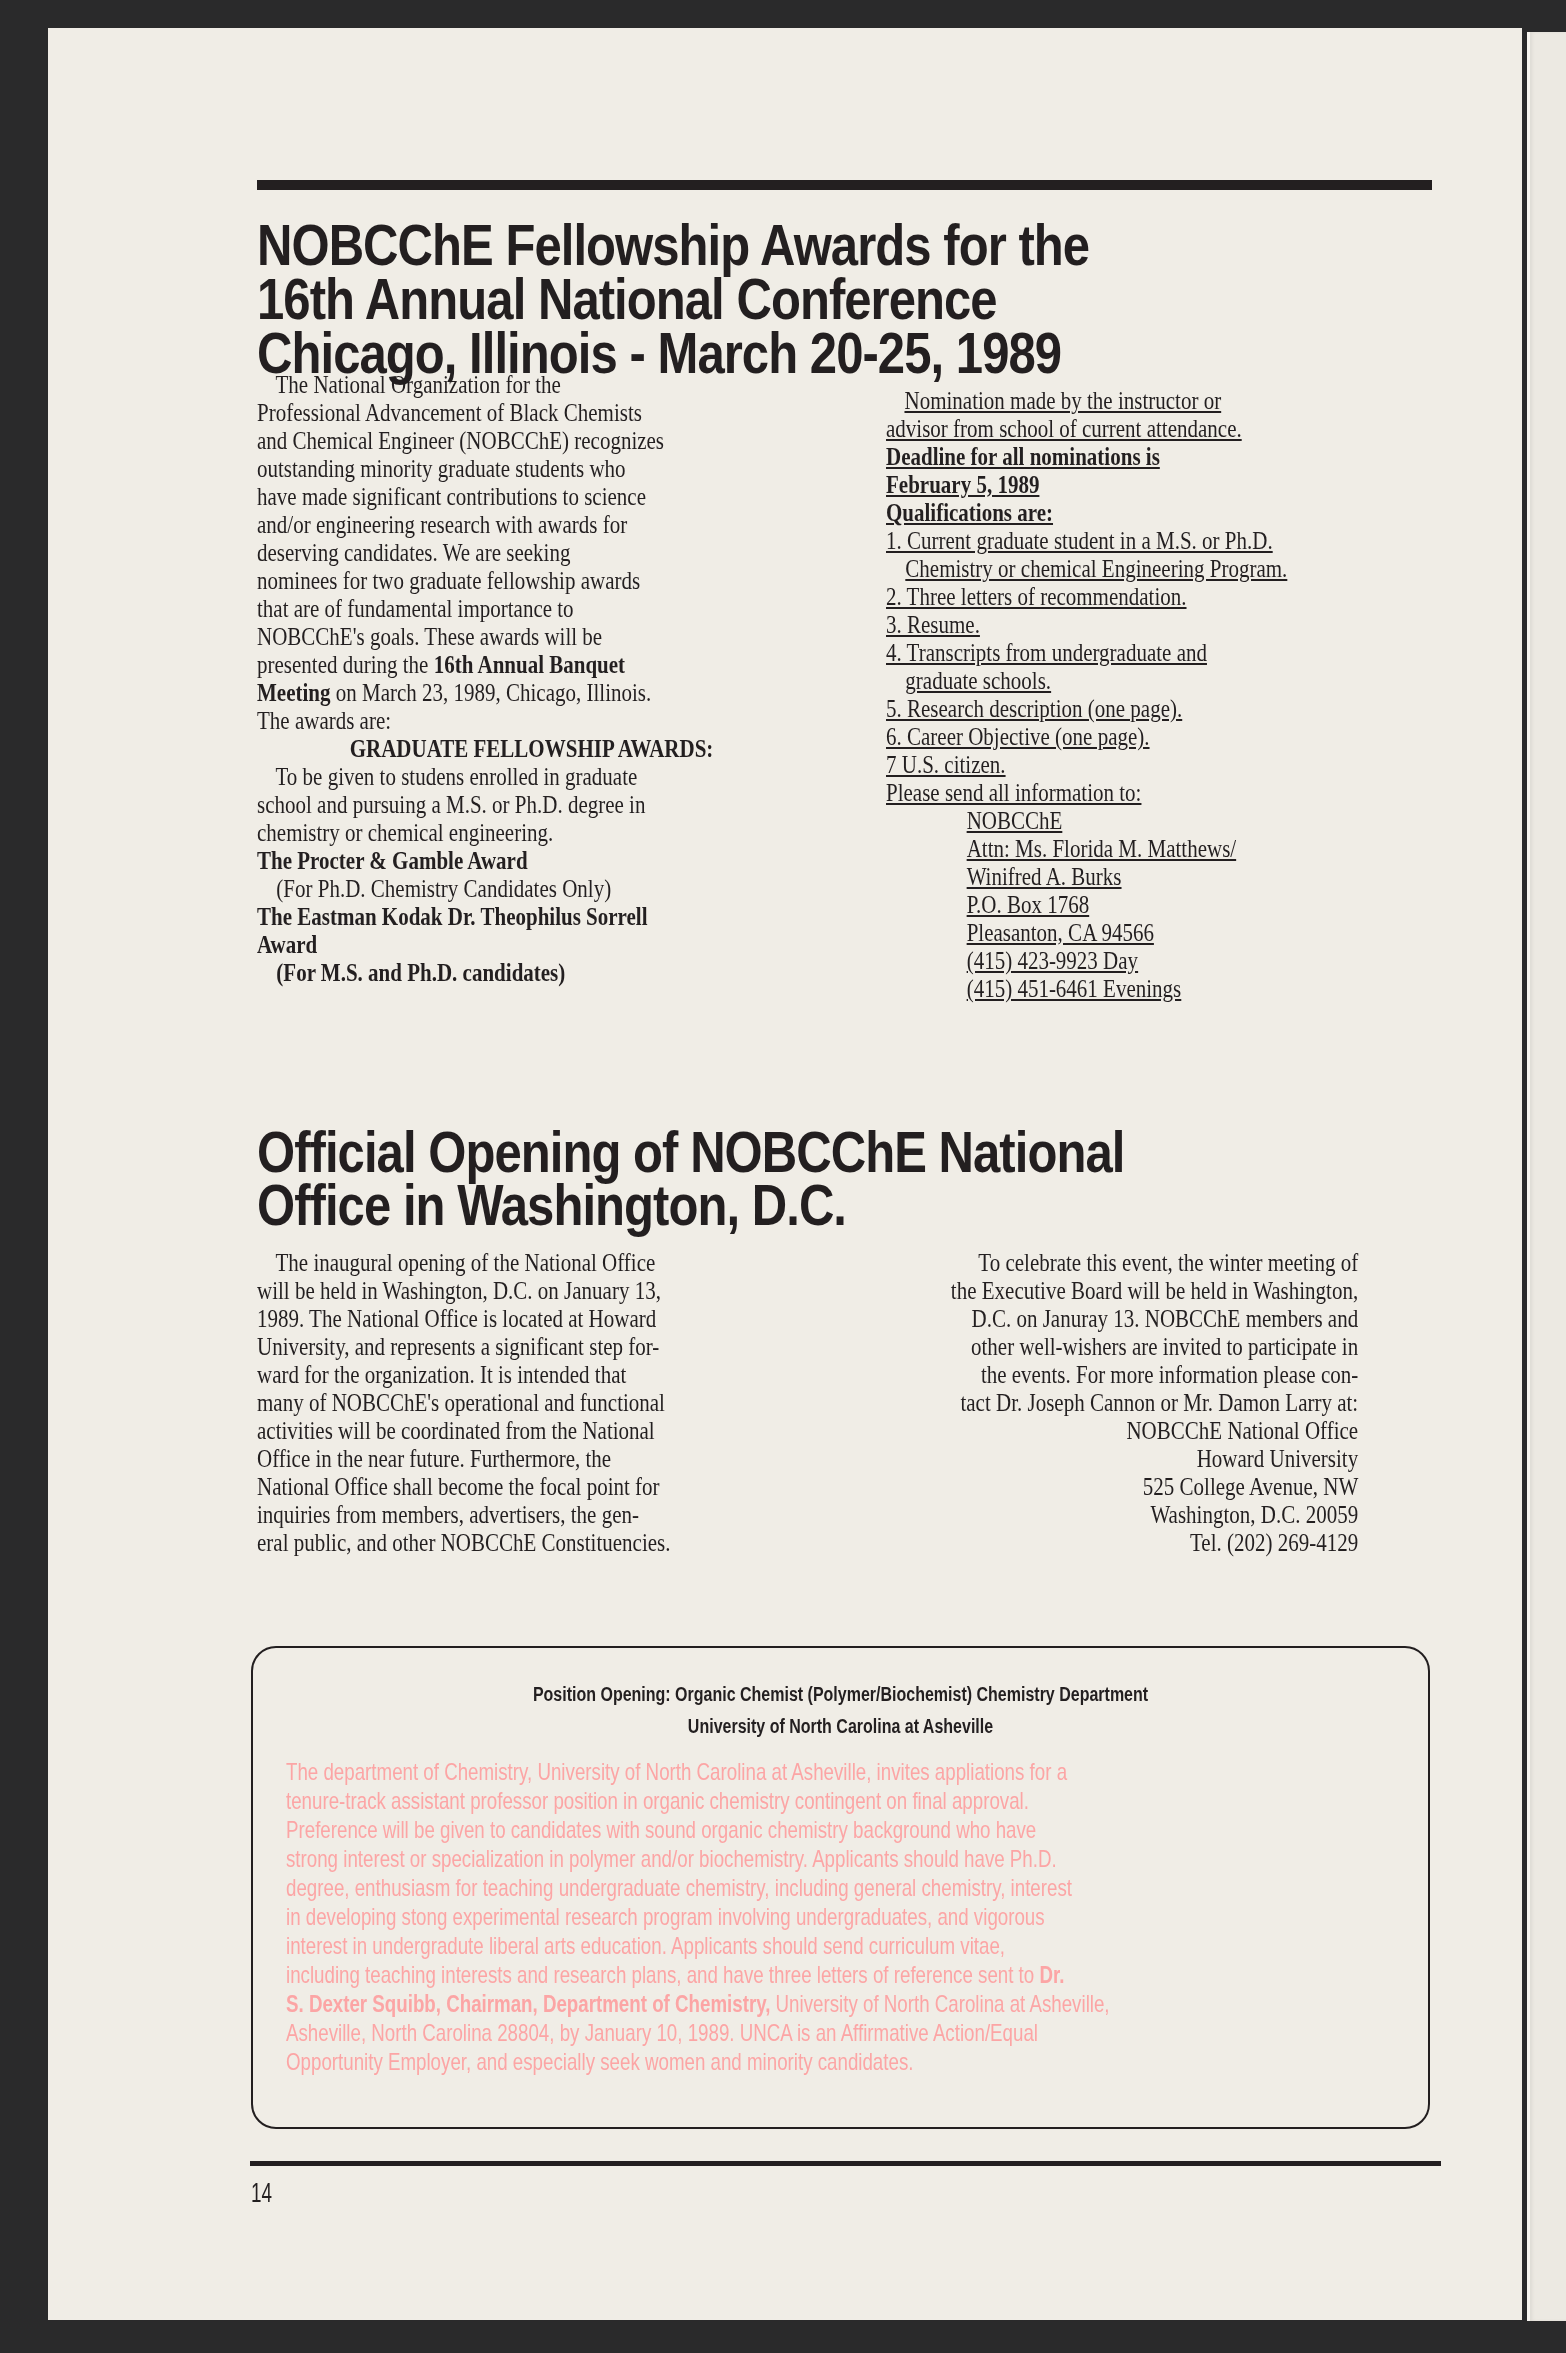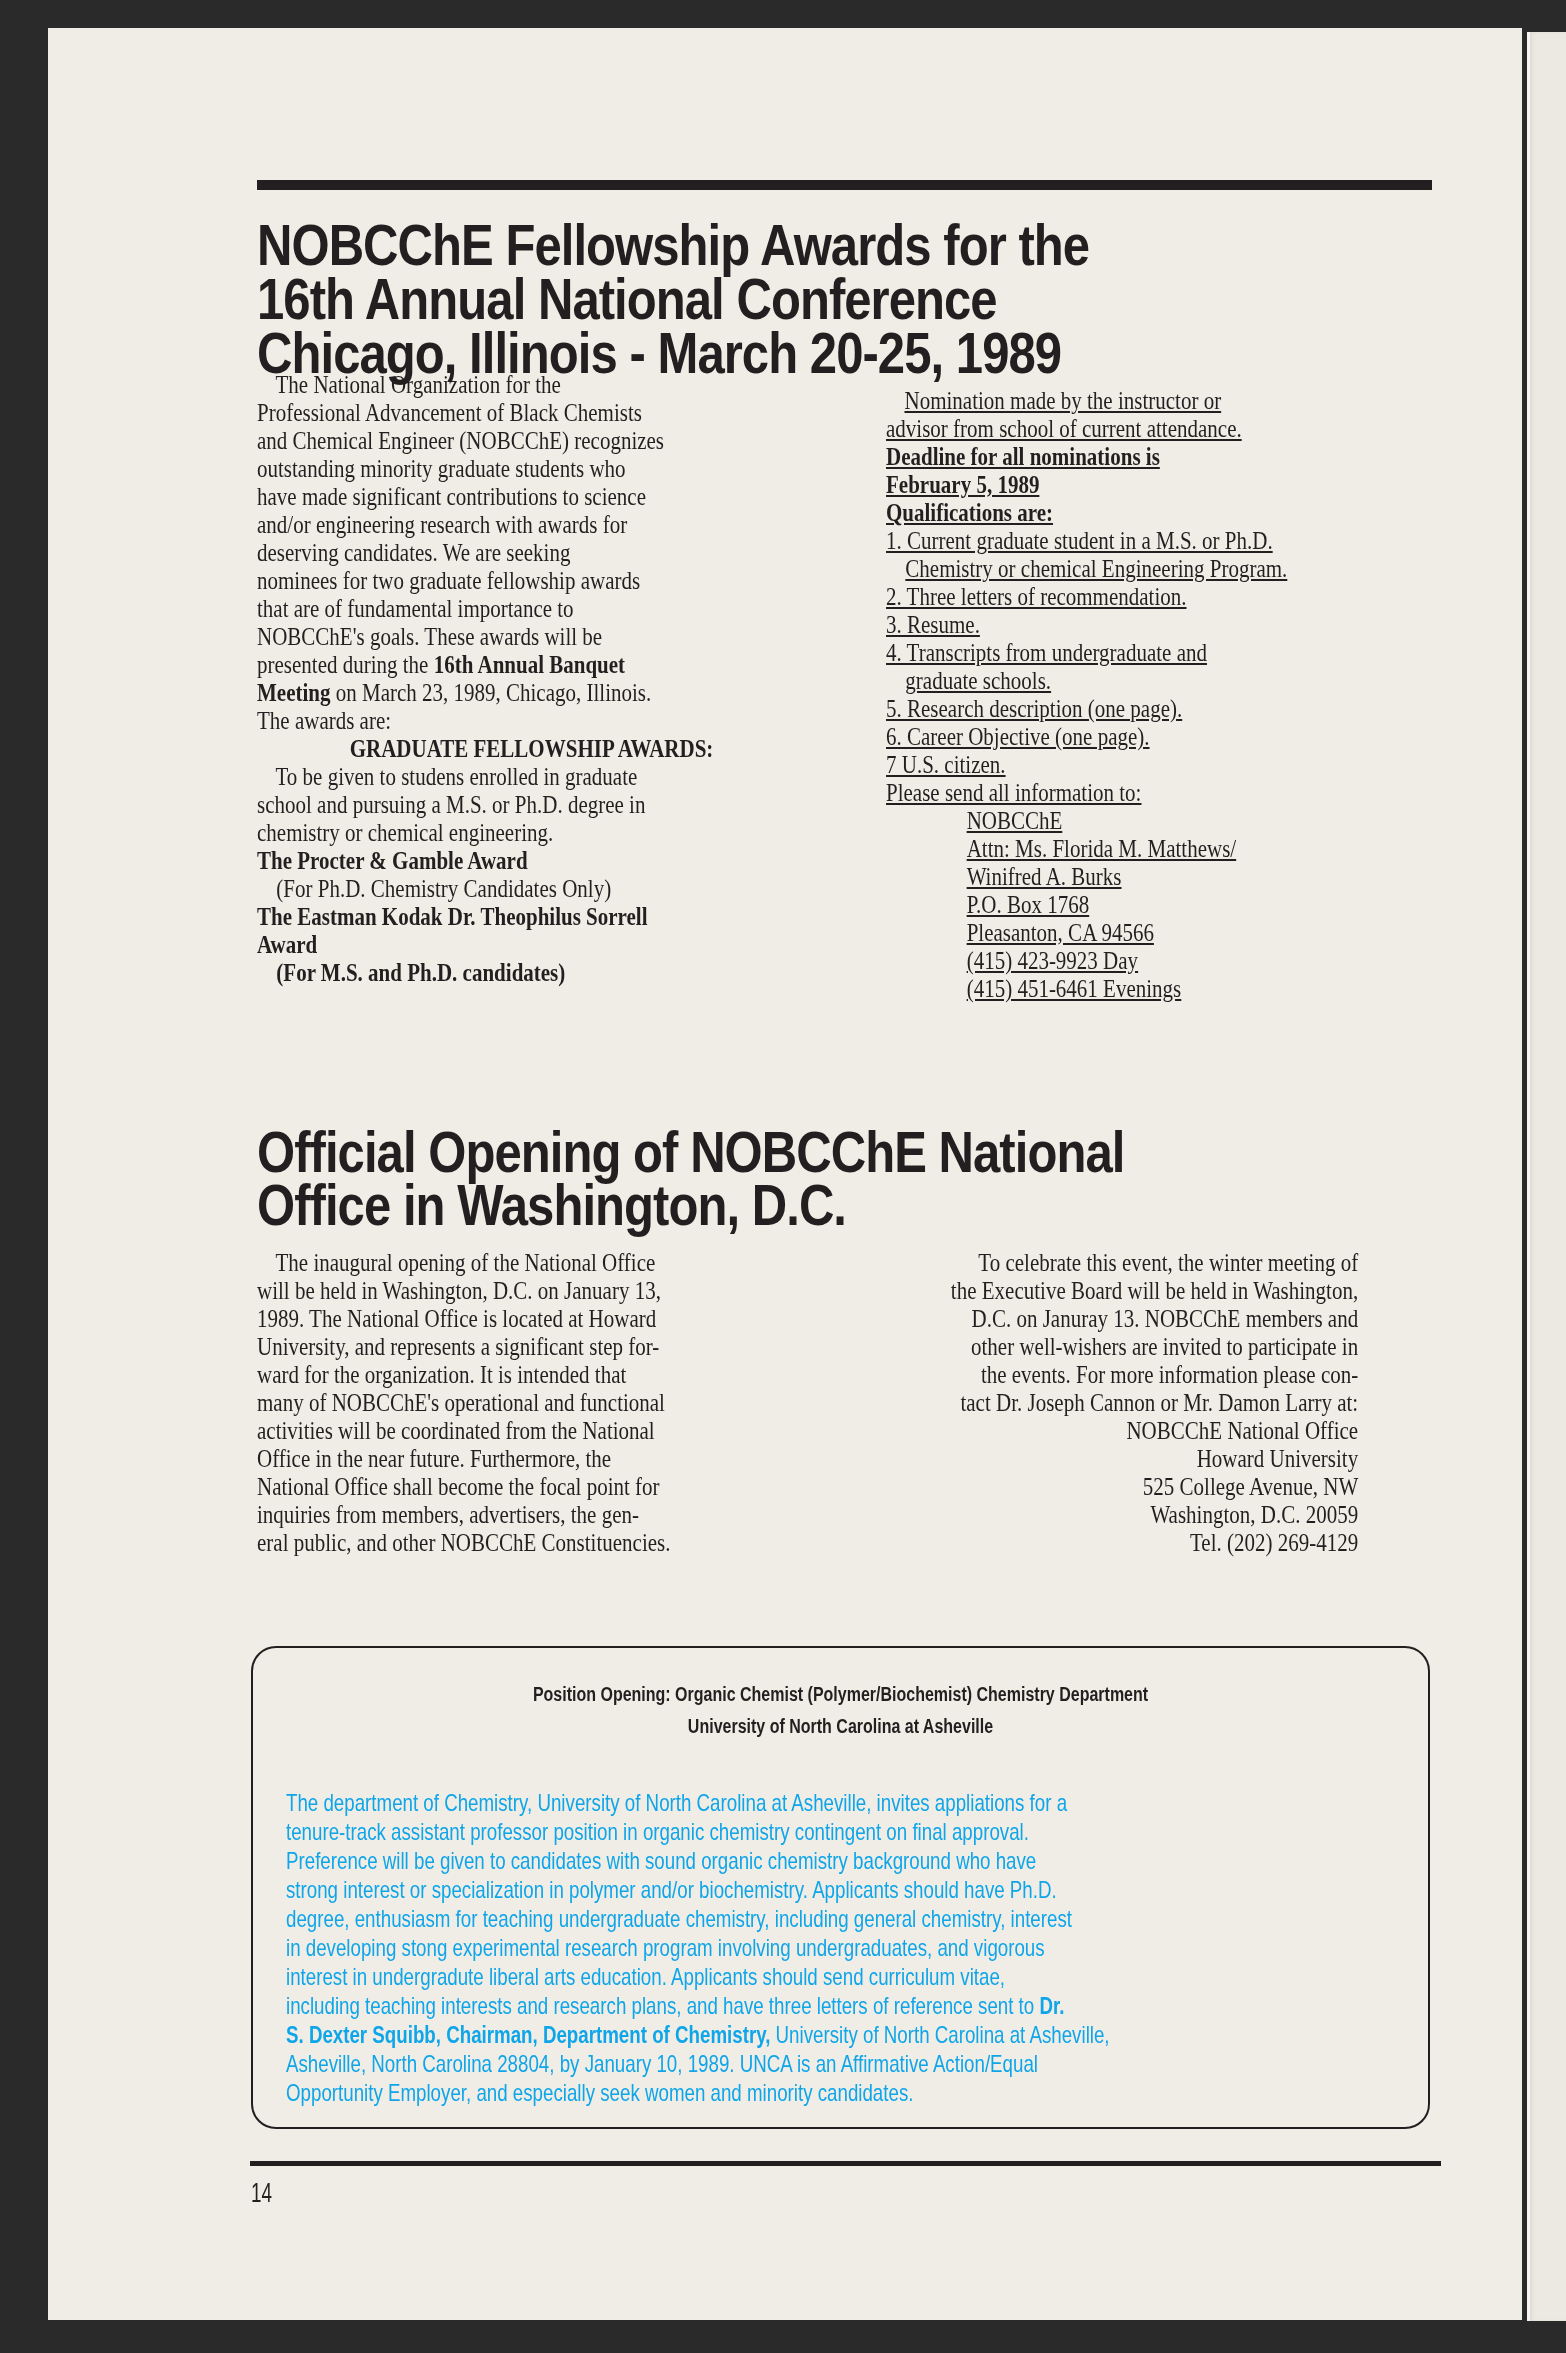--- a/index.html
+++ b/index.html
@@ -59,22 +59,21 @@
   }
   .box-title {
     position:absolute; left:0; right:0; top:30px; text-align:center;
     font-family:"Liberation Sans",sans-serif; font-weight:bold; font-size:20px;
     line-height:32px; color:#231f20;
   }
   .box-title .line { transform:scaleX(0.8); transform-origin:center top; }
   .box-body {
     position:absolute; left:33px; top:109px; width:1131px;
     font-family:"Liberation Sans",sans-serif; font-size:24px; line-height:29px;
-    color:#0ea5e9;
-    margin-top:31px;
+    color:#fca5a5;
   }
   .box-body .line { transform:scaleX(0.78); }
   .box-body b { font-weight:bold; }
 </style>
 </head>
 <body>
 
 <div class="page"></div>
 <div class="next-page"></div>
 

